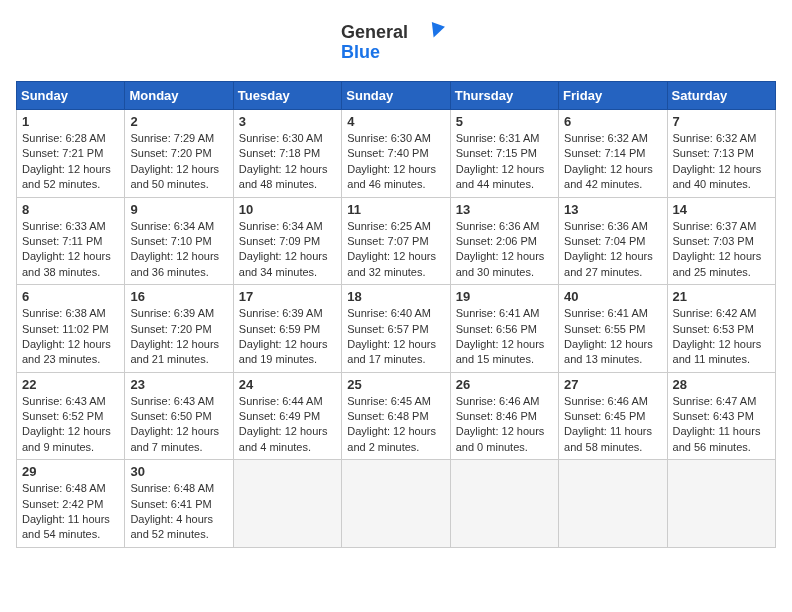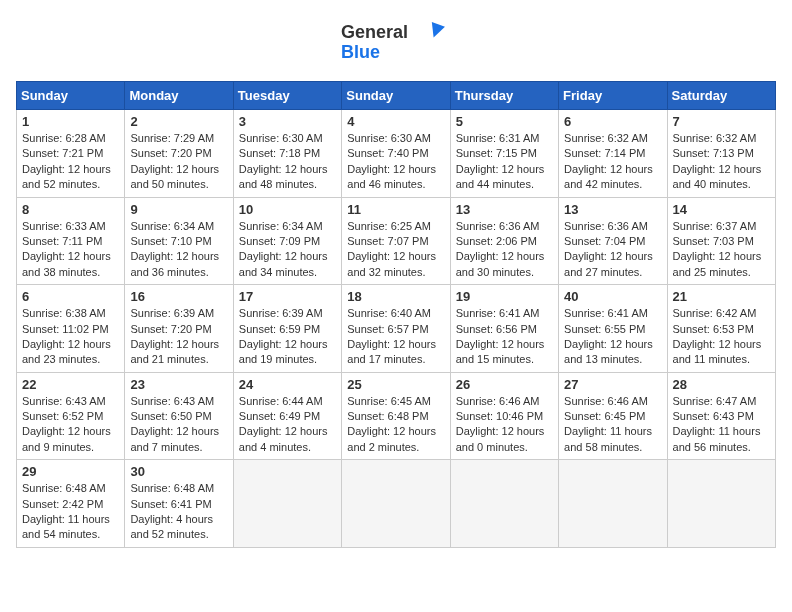--- a/index.html
+++ b/index.html
@@ -308,21 +308,21 @@
         <div class="day-detail">
           <span>Sunrise: 6:45 AM</span><br>
           <span>Sunset: 6:48 PM</span><br>
           <span>Daylight: 12 hours and 2 minutes.</span>
         </div>
         </td>
         <td>
           <span class="day-num">26</span>
         <div class="day-detail">
           <span>Sunrise: 6:46 AM</span><br>
-          <span>Sunset: 10:46 PM</span><br>
+          <span>Sunset: 8:46 PM</span><br>
           <span>Daylight: 12 hours and 0 minutes.</span>
         </div>
         </td>
         <td>
           <span class="day-num">27</span>
         <div class="day-detail">
           <span>Sunrise: 6:46 AM</span><br>
           <span>Sunset: 6:45 PM</span><br>
           <span>Daylight: 11 hours and 58 minutes.</span>
         </div>

